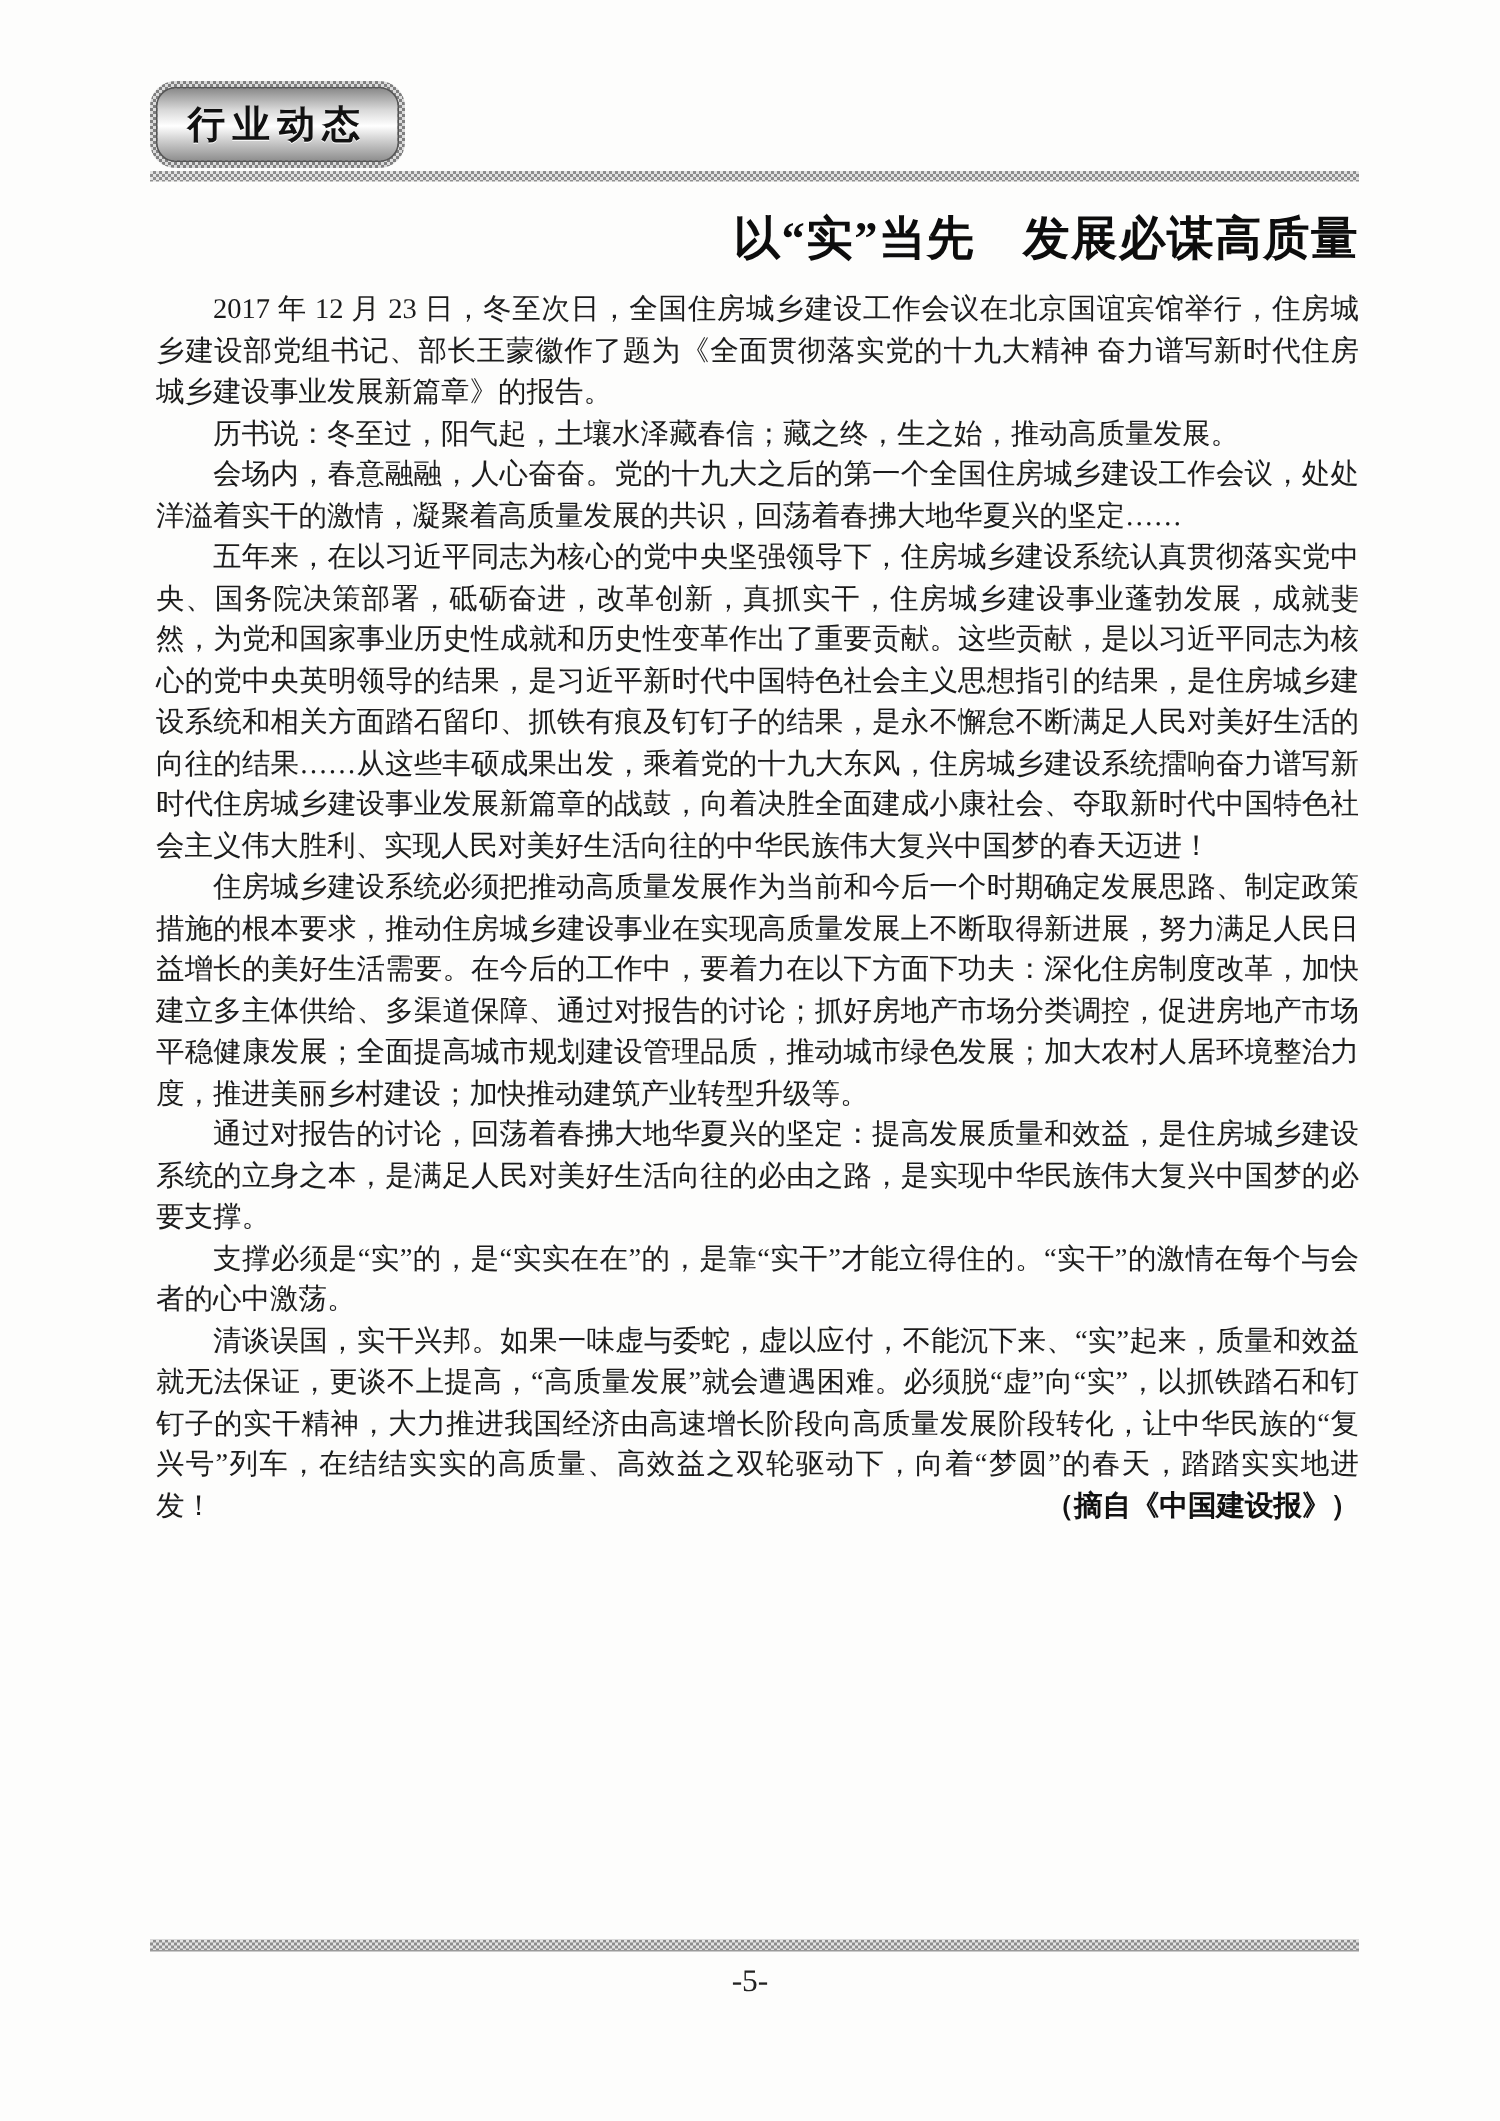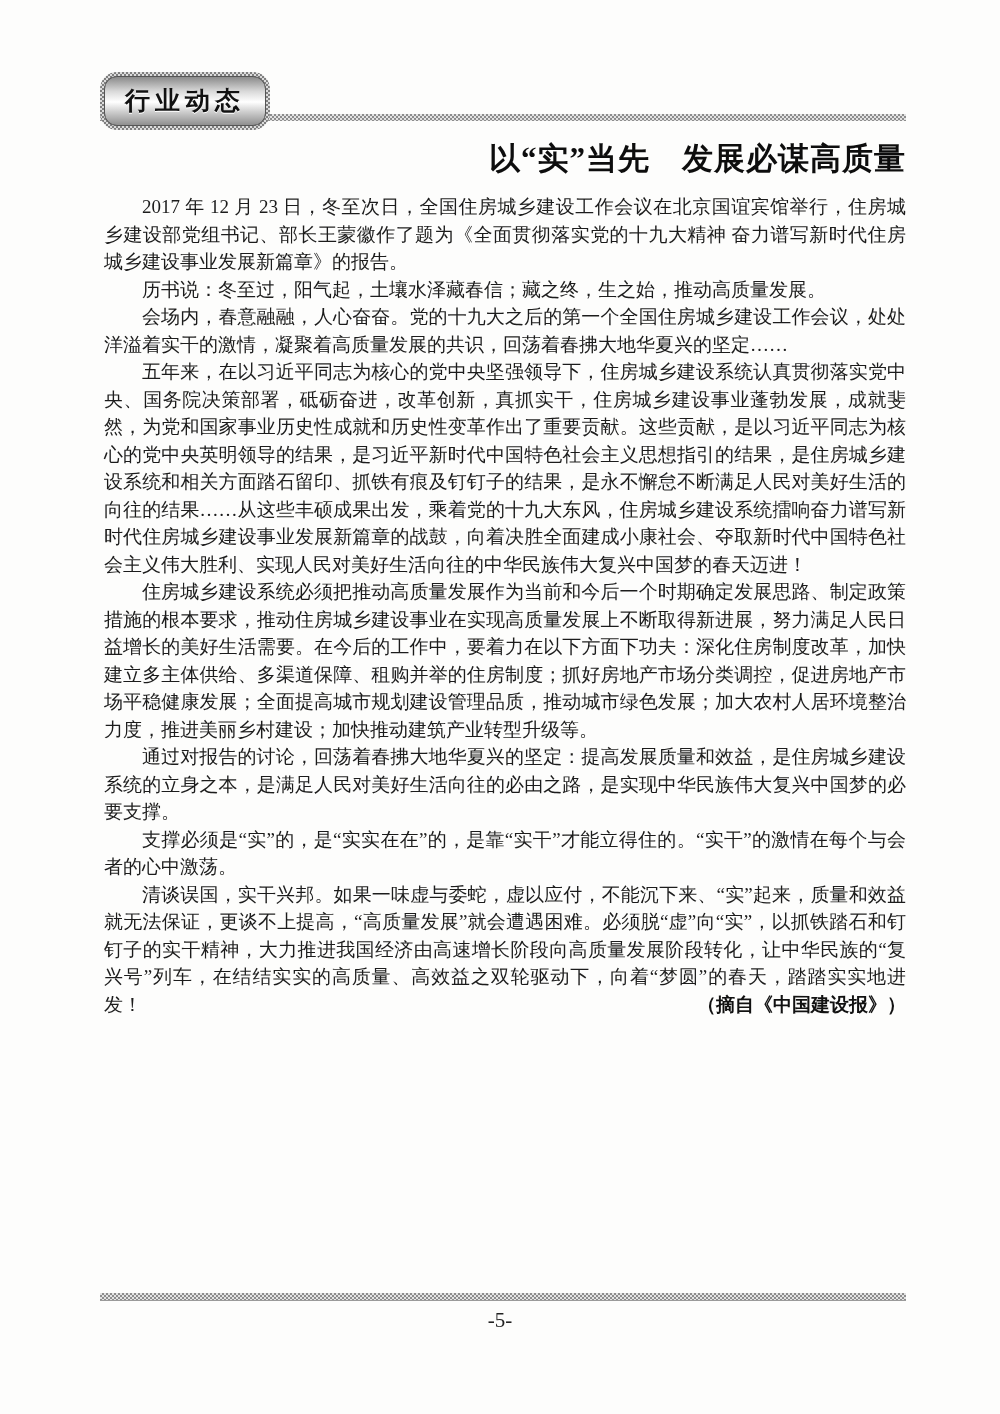--- a/index.html
+++ b/index.html
@@ -17,21 +17,21 @@
   }
 
   
   .header-band {
     position:absolute; left:100px; top:114px;
     width:806px; height:7px;
     background-image:conic-gradient(#8d8d8d 25%, #e3e3e3 0 50%, #8d8d8d 0 75%, #e3e3e3 0);
     background-size:4px 4px;
   }
   .badge-wrap {
-    position:absolute; left:100px; top:72px;
+    position:absolute; left:100px; top:54px;
     padding:4px;
     border-radius:17px;
     background-image:conic-gradient(#7f7f7f 25%, #dcdcdc 0 50%, #7f7f7f 0 75%, #dcdcdc 0);
     background-size:4px 4px;
   }
   .badge {
     border-radius:13px;
     padding:7px 20px 8px 20px;
     background:linear-gradient(180deg,#8a8a8a 0%,#d9d9d9 30%,#ffffff 52%,#cfcfcf 72%,#8f8f8f 100%);
     border:1px solid #555;
@@ -102,21 +102,21 @@
     </div>
   </div>
 
   <div class="content">
     <h1 class="title">以“实”当先　发展必谋高质量</h1>
 
     <p class="para">2017 年 12 月 23 日，冬至次日，全国住房城乡建设工作会议在北京国谊宾馆举行，住房城乡建设部党组书记、部长王蒙徽作了题为《全面贯彻落实党的十九大精神 奋力谱写新时代住房城乡建设事业发展新篇章》的报告。</p>
     <p class="para">历书说：冬至过，阳气起，土壤水泽藏春信；藏之终，生之始，推动高质量发展。</p>
     <p class="para">会场内，春意融融，人心奋奋。党的十九大之后的第一个全国住房城乡建设工作会议，处处洋溢着实干的激情，凝聚着高质量发展的共识，回荡着春拂大地华夏兴的坚定……</p>
     <p class="para">五年来，在以习近平同志为核心的党中央坚强领导下，住房城乡建设系统认真贯彻落实党中央、国务院决策部署，砥砺奋进，改革创新，真抓实干，住房城乡建设事业蓬勃发展，成就斐然，为党和国家事业历史性成就和历史性变革作出了重要贡献。这些贡献，是以习近平同志为核心的党中央英明领导的结果，是习近平新时代中国特色社会主义思想指引的结果，是住房城乡建设系统和相关方面踏石留印、抓铁有痕及钉钉子的结果，是永不懈怠不断满足人民对美好生活的向往的结果……从这些丰硕成果出发，乘着党的十九大东风，住房城乡建设系统擂响奋力谱写新时代住房城乡建设事业发展新篇章的战鼓，向着决胜全面建成小康社会、夺取新时代中国特色社会主义伟大胜利、实现人民对美好生活向往的中华民族伟大复兴中国梦的春天迈进！</p>
-    <p class="para">住房城乡建设系统必须把推动高质量发展作为当前和今后一个时期确定发展思路、制定政策措施的根本要求，推动住房城乡建设事业在实现高质量发展上不断取得新进展，努力满足人民日益增长的美好生活需要。在今后的工作中，要着力在以下方面下功夫：深化住房制度改革，加快建立多主体供给、多渠道保障、租购并举的住房制度；抓好房地产市场分类调控，促进房地产市场平稳健康发展；全面提高城市规划建设管理品质，推动城市绿色发展；加大农村人居环境整治力度，推进美丽乡村建设；加快推动建筑产业转型升级等。</p>
+    <p class="para">住房城乡建设系统必须把推动高质量发展作为当前和今后一个时期确定发展思路、制定政策措施的根本要求，推动住房城乡建设事业在实现高质量发展上不断取得新进展，努力满足人民日益增长的美好生活需要。在今后的工作中，要着力在以下方面下功夫：深化住房制度改革，加快建立多主体供给、多渠道保障、通过对报告的讨论；抓好房地产市场分类调控，促进房地产市场平稳健康发展；全面提高城市规划建设管理品质，推动城市绿色发展；加大农村人居环境整治力度，推进美丽乡村建设；加快推动建筑产业转型升级等。</p>
     <p class="para">通过对报告的讨论，回荡着春拂大地华夏兴的坚定：提高发展质量和效益，是住房城乡建设系统的立身之本，是满足人民对美好生活向往的必由之路，是实现中华民族伟大复兴中国梦的必要支撑。</p>
     <p class="para">支撑必须是“实”的，是“实实在在”的，是靠“实干”才能立得住的。“实干”的激情在每个与会者的心中激荡。</p>
 
     <p class="para">
       <span>清谈误国，实干兴邦。如果一味虚与委蛇，虚以应付，不能沉下来、“实”起来，质量和效益就无法保证，更谈不上提高，“高质量发展”就会遭遇困难。必须脱“虚”向“实”，以抓铁踏石和钉钉子的实干精神，大力推进我国经济由高速增长阶段向高质量发展阶段转化，让中华民族的“复兴号”列车，在结结实实的高质量、高效益之双轮驱动下，向着“梦圆”的春天，踏踏实实地进发！</span>
       <span class="attribution">（摘自《中国建设报》）</span>
     </p>
   </div>
 
   <div class="footer-band"></div>

